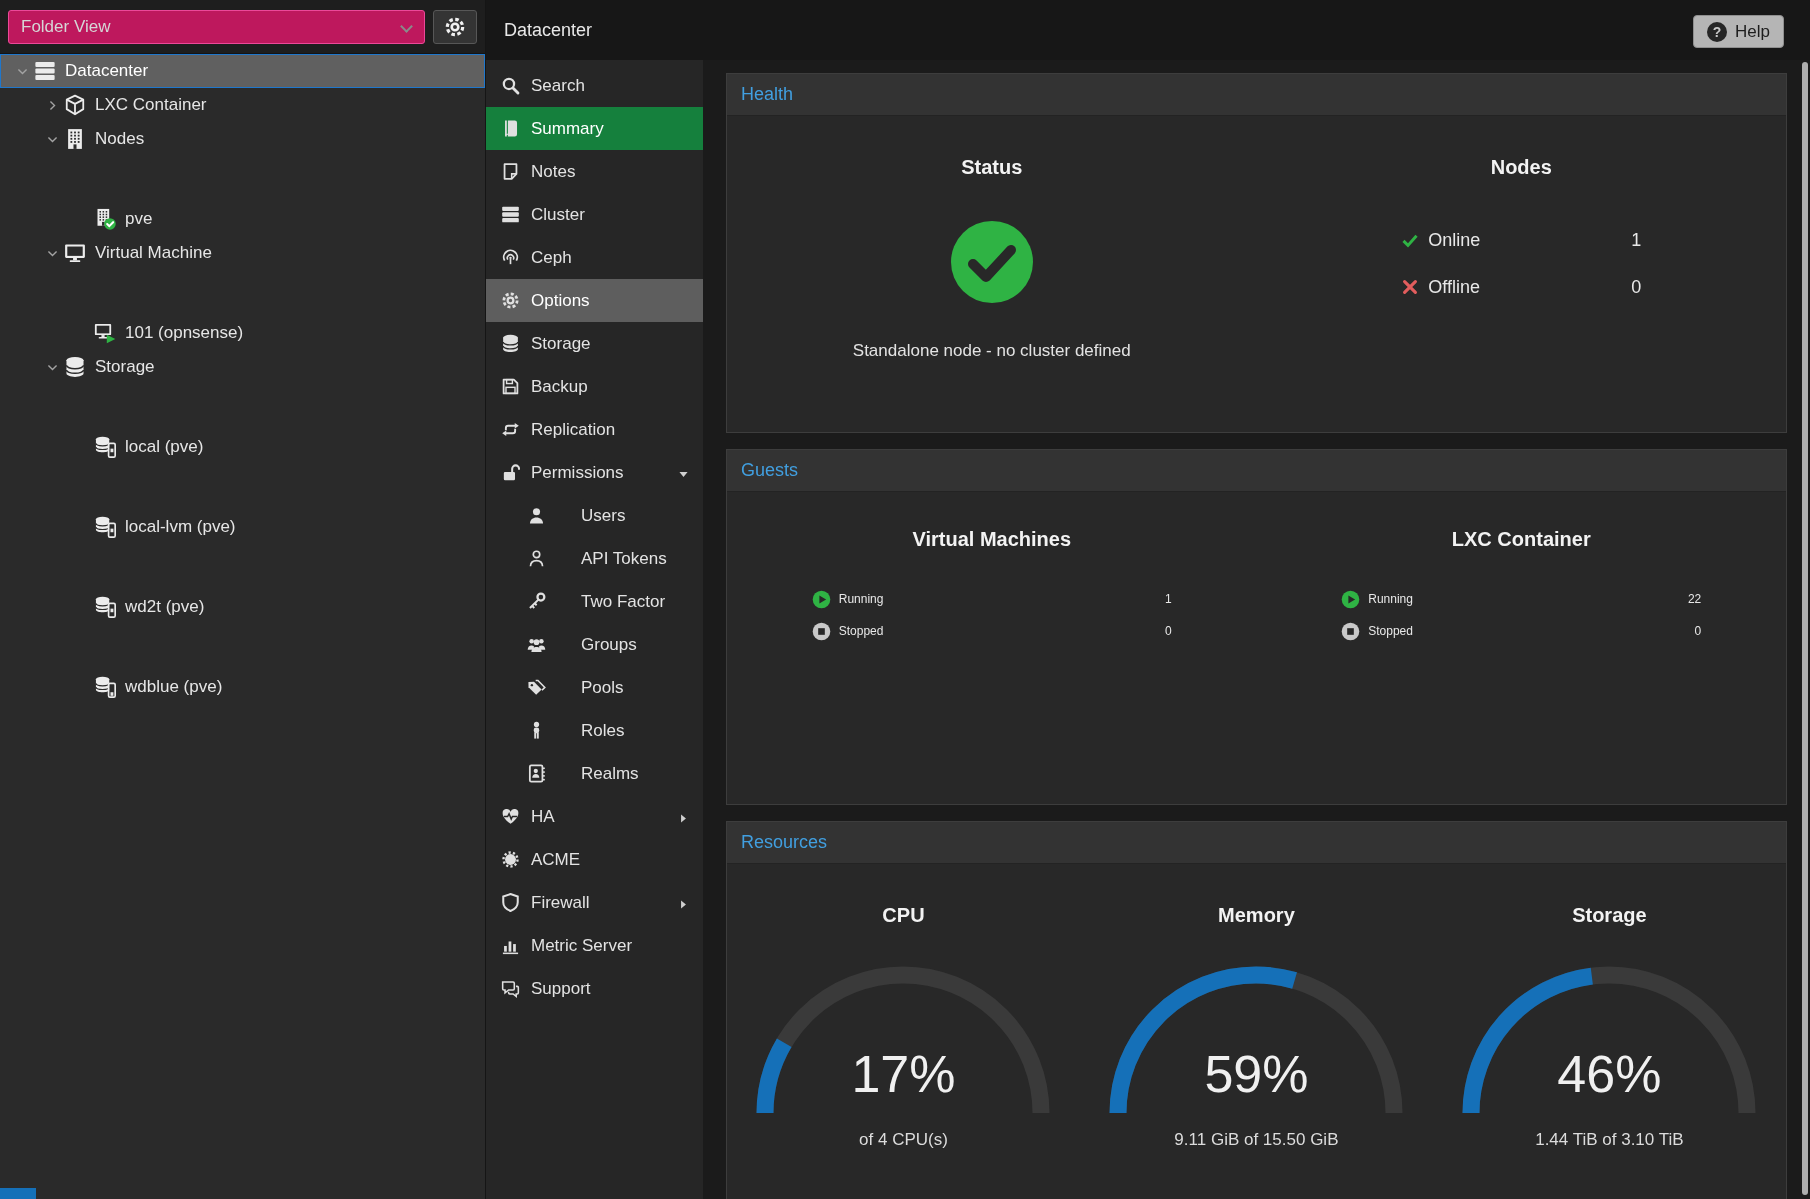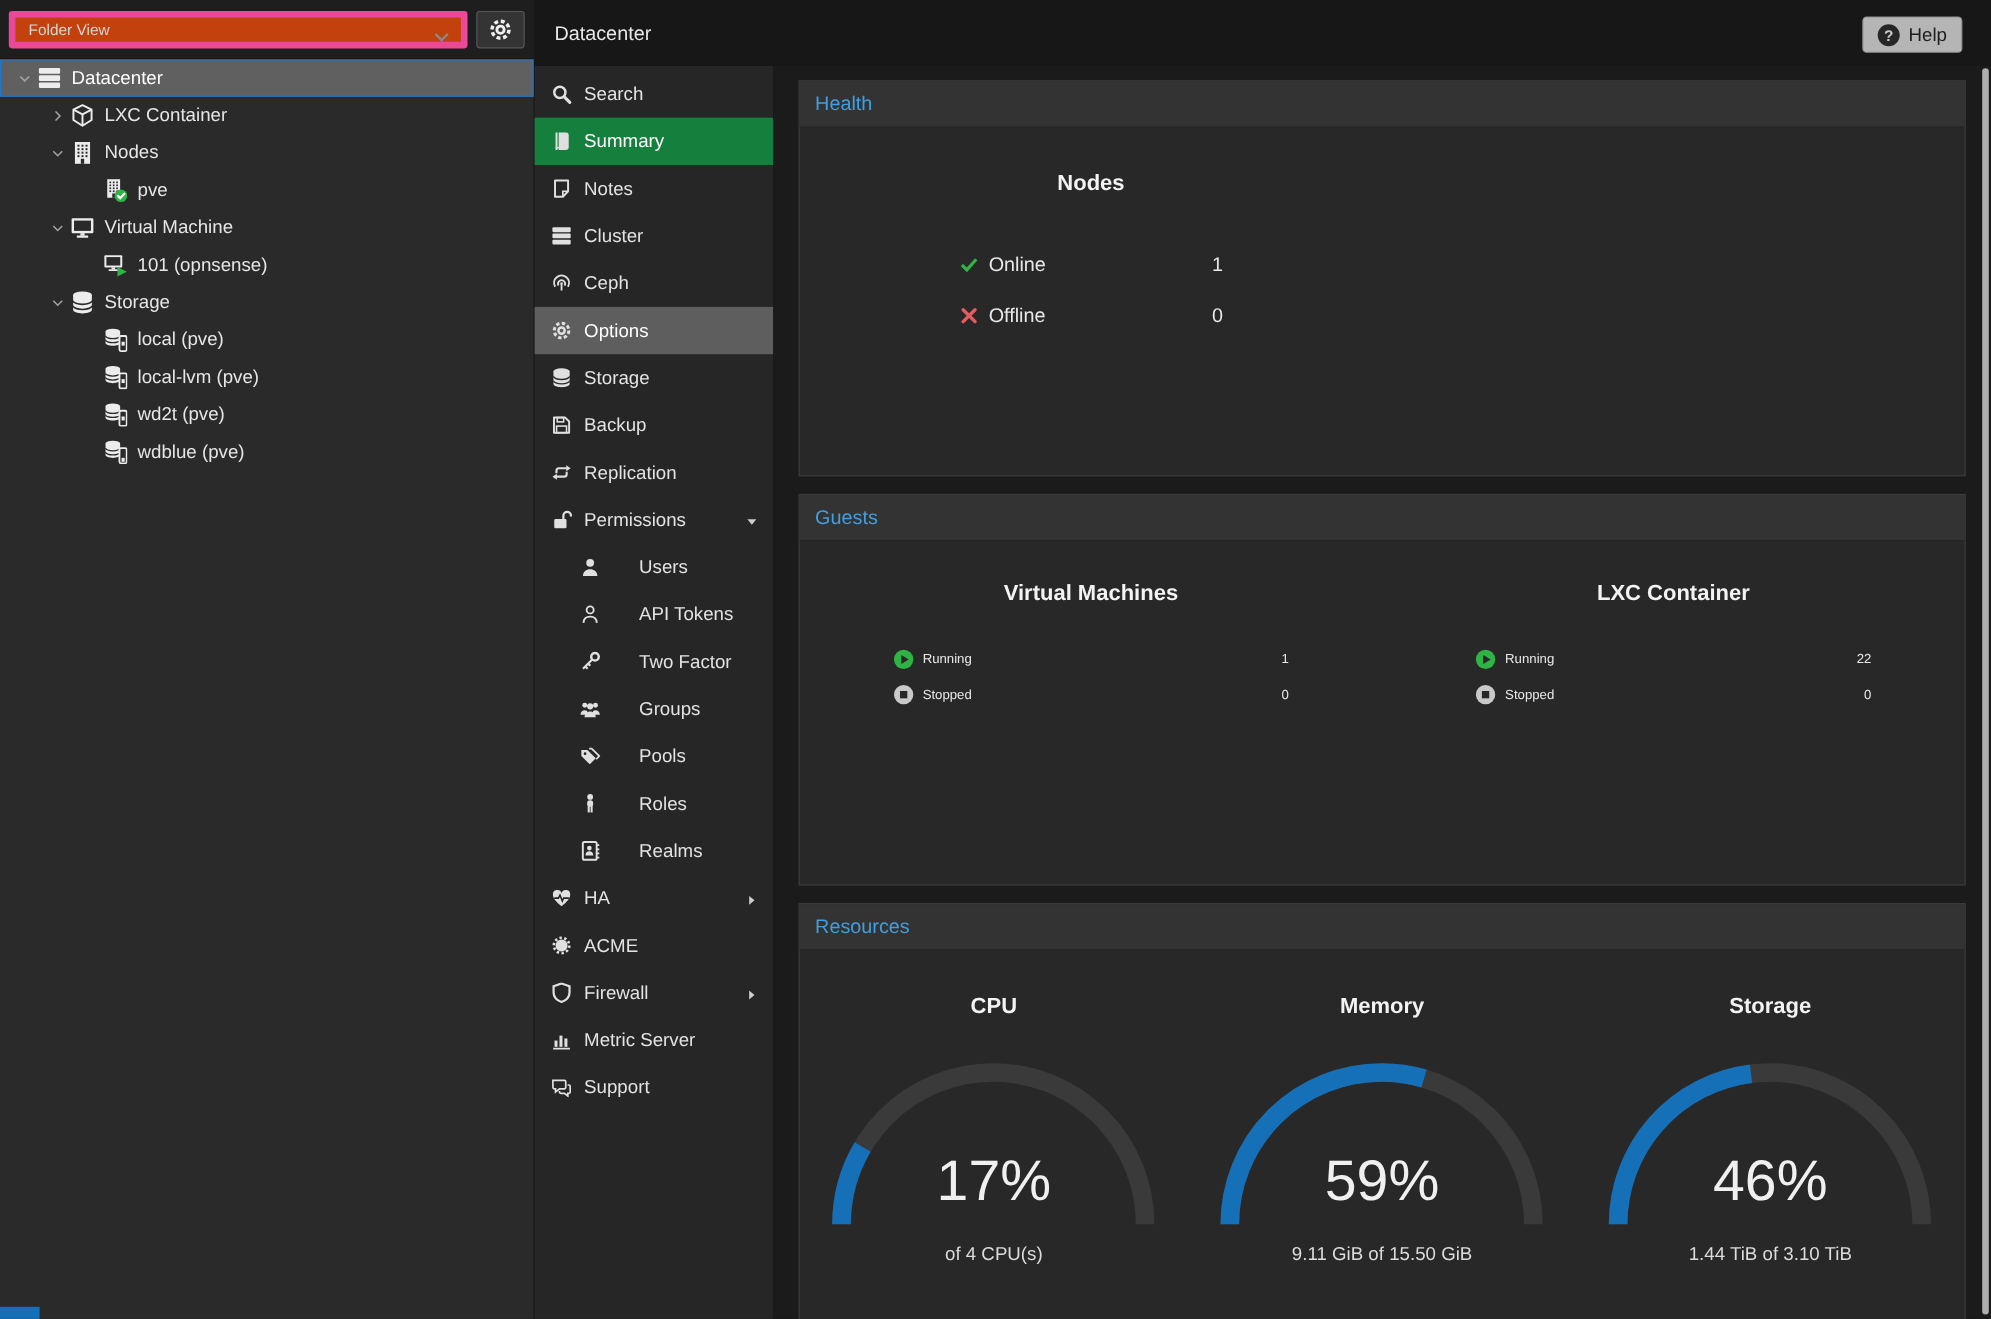--- a/index.html
+++ b/index.html
@@ -3,36 +3,36 @@
 <meta charset="utf-8">
 <style>
   html,body{margin:0;padding:0;background:#111;overflow:hidden;}
   *{box-sizing:border-box;}
   body{font-family:"Liberation Sans","DejaVu Sans",sans-serif;}
   .app{position:relative;width:1810px;height:1199px;background:#1b1b1b;overflow:hidden;color:#e3e3e3;}
 
   
   .sidebar{position:absolute;left:0;top:0;width:486px;height:1199px;background:#2a2a2a;border-right:1px solid #151515;}
   .sidebar-top{height:54px;background:#1e1e1e;border-bottom:1px solid #141414;display:flex;align-items:center;padding:0 8px;gap:8px;}
-  .view-select{flex:1;height:34px;background:#c2410c;border:6px solid #ec4899;border-radius:3px;display:flex;align-items:center;padding:0 12px;font-size:14px;color:#d6d6d6;position:relative;cursor:pointer;}
+  .view-select{flex:1;height:34px;background:#be185d;border:1px solid #ec4899;border-radius:3px;display:flex;align-items:center;padding:0 12px;font-size:17px;color:#d6d6d6;position:relative;cursor:pointer;}
   .select-chev{position:absolute;right:13px;top:11px;width:9px;height:9px;border-right:2px solid #8a8a8a;border-bottom:2px solid #8a8a8a;transform:rotate(45deg);}
   .gear-btn{width:44px;height:34px;background:#343434;border:1px solid #575757;border-radius:3px;display:flex;align-items:center;justify-content:center;cursor:pointer;padding:0;}
   .gear-btn svg{width:22px;height:22px;color:#f0f0f0;}
 
   .tree{padding-top:0;}
   .tree-row{height:34px;display:flex;align-items:center;font-size:17px;color:#e6e6e6;cursor:pointer;position:relative;}
   .tree-row.selected{background:#606060;box-shadow:inset 0 0 0 1px #1f77cc;color:#fff;}
   .tree-caret{width:16px;height:16px;display:flex;align-items:center;justify-content:center;color:#a3a3a3;flex:0 0 16px;}
   .tree-caret svg{width:13px;height:13px;}
   .tree-icon{width:22px;height:22px;margin-left:4px;flex:0 0 22px;color:#ececec;}
   .tree-icon svg{width:22px;height:22px;}
   .tree-label{margin-left:9px;white-space:nowrap;}
   .lvl0{padding-left:14px;}
   .lvl1{padding-left:44px;}
-  .lvl2{padding-left:90px;}
+  .lvl2{padding-left:90px;margin-top:46px;}
   .bottom-strip{position:absolute;left:0;bottom:0;width:36px;height:11px;background:#1570b8;}
 
   
   .header-bar{position:absolute;left:486px;top:0;width:1324px;height:60px;background:#171717;display:flex;align-items:center;}
   .header-title{margin-left:18px;font-size:18px;color:#e8e8e8;}
   .help-btn{position:absolute;right:26px;top:15px;height:33px;background:#b5b5b5;border:1px solid #8f8f8f;border-radius:4px;display:flex;align-items:center;padding:0 13px;cursor:pointer;color:#1d1d1d;font-size:17px;}
   .help-q{width:20px;height:20px;border-radius:50%;background:#262626;color:#c9c9c9;font-weight:bold;font-size:14px;display:flex;align-items:center;justify-content:center;margin-right:8px;}
 
   
   .nav-col{position:absolute;left:486px;top:60px;width:217px;height:1139px;background:#262626;padding-top:4px;}
@@ -590,20 +590,30 @@
         </span>
       <span class="nav-label">Support</span>
     </div>
   </div>
 
   <div class="content">
 
     <div class="panel">
       <div class="panel-header">Health</div>
       <div class="panel-body health-body cols">
+        <div class="half">
+          <div class="col-heading">Status</div>
+          <div class="big-check">
+            <svg width="86" height="86" viewBox="0 0 86 86">
+              <circle cx="43" cy="43" r="41" fill="#2fb344"></circle>
+              <polyline points="24,45 37,58 62,31" fill="none" stroke="#282828" stroke-width="10" stroke-linecap="round" stroke-linejoin="round"></polyline>
+            </svg>
+          </div>
+          <div class="status-msg">Standalone node - no cluster defined</div>
+        </div>
         <div class="half">
           <div class="col-heading">Nodes</div>
           <div class="kv-block">
             <div class="kv-row">
               <span class="kv-icon" style="color:#2fb344"><svg>
                     <use href="#i-check"></use>
                   </svg></span>
               <span class="kv-label">Online</span>
               <span class="kv-value">1</span>
             </div>

